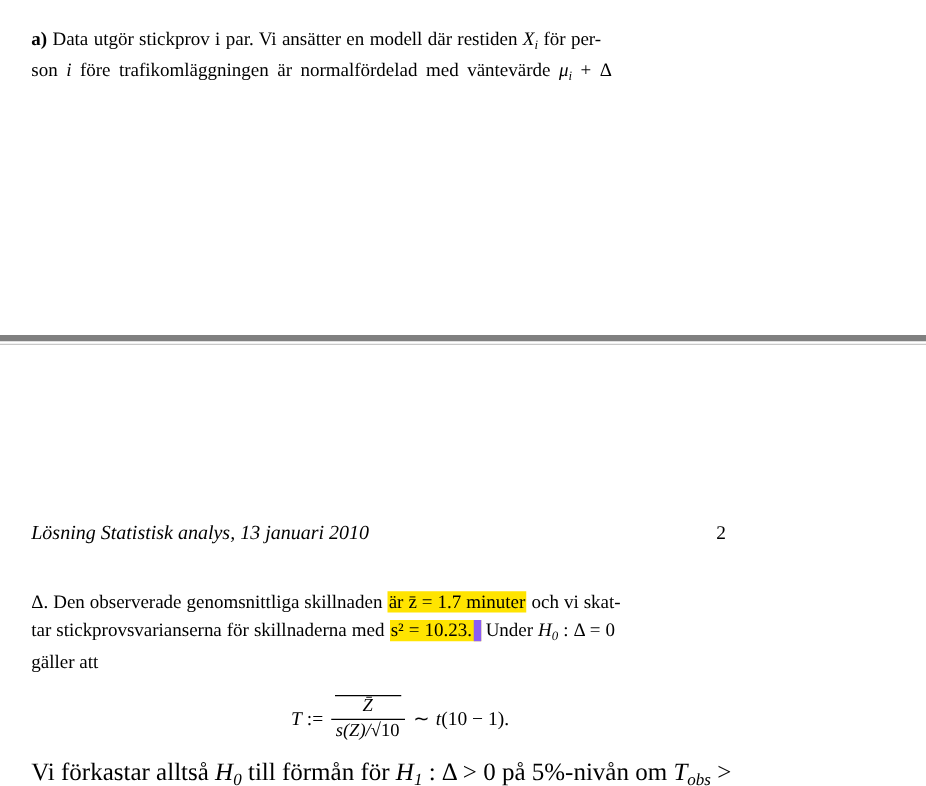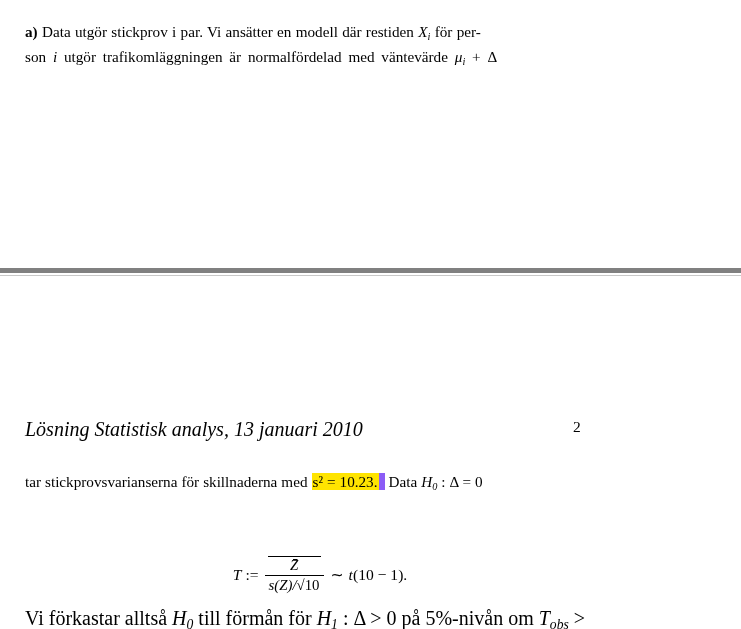--- a/index.html
+++ b/index.html
@@ -61,21 +61,21 @@
     background: #808080;
   }
   .rule-top { top: 268px; }
   .rule-bottom { top: 275px; height: 1px; background: #c8c8c8; }
 
   .footer-line {
     position: absolute;
     left: 25px;
     top: 418px;
     width: 572px;
-    font-size: 20px;
+    font-size: 16px;
     font-style: italic;
     font-family: "Liberation Serif", serif;
   }
   .pageno {
     position: absolute;
     left: 573px;
     top: 418px;
     font-size: 15.5px;
     font-style: normal;
     font-family: "Liberation Serif", serif;
@@ -145,35 +145,37 @@
   .block-bottom { top: 470px; }
 </style>
 </head>
 <body>
 
 <div class="page">
 
   <div class="col block-top para">
     <span class="line j1"><b class="lbl">a)</b> <span>Data utgör stickprov i par. Vi ansätter en modell där restiden </span><span class="math">X</span><sub>i</sub><span> för per-</span></span>
 
-    <span class="line j2"><span>son </span><span class="math">i</span><span> utgör trafikomläggningen är normalfördelad med väntevärde </span><span class="math">μ</span><sub>i</sub><span> + </span><span class="mathup">Δ</span></span>
+    <span class="line j2"><span>son </span><span class="math">i</span><span> före trafikomläggningen är normalfördelad med väntevärde </span><span class="math">μ</span><sub>i</sub><span> + </span><span class="mathup">Δ</span></span>
 
   </div>
 
   <div class="rule rule-top"></div>
   <div class="rule rule-bottom"></div>
 
   <div class="footer-line">Lösning Statistisk analys, 13 januari 2010</div>
   <div class="pageno">2</div>
 
   <div class="col block-bottom para">
 
+    <span class="line j5"><span>Δ. Den observerade genomsnittliga skillnaden </span><span class="hl">är z̄ = 1.7 minuter</span><span> och vi skat-</span></span>
 
-    <span class="line j5"><span>tar stickprovsvarianserna för skillnaderna med </span><span class="hl-box">s² = 10.23.</span><span> Data </span><span class="math">H</span><sub>0</sub><span> : </span><span class="mathup">Δ</span><span> = 0</span></span>
+    <span class="line j5"><span>tar stickprovsvarianserna för skillnaderna med </span><span class="hl-box">s² = 10.23.</span><span> Under </span><span class="math">H</span><sub>0</sub><span> : </span><span class="mathup">Δ</span><span> = 0</span></span>
 
+    <span class="line">gäller att</span>
   </div>
 
   <div class="displaymath">
     <span class="math">T</span><span style="margin:0 4px;">:=</span><span class="frac"><span class="num math overbar">Z̄</span><span class="den"><span class="math">s(Z)/</span><span class="radical">√10</span></span></span><span style="margin:0 5px;">∼</span><span class="math">t</span><span>(10 − 1)</span><span>.</span>
   </div>
 
   <div class="lastline">
     <span>Vi förkastar alltså </span><span class="math">H</span><sub>0</sub><span> till förmån för </span><span class="math">H</span><sub>1</sub><span> : </span><span class="mathup">Δ</span><span> &gt; </span><span>0</span><span> på 5%-nivån om </span><span class="math">T</span><sub>obs</sub><span> &gt;</span>
   </div>
 

